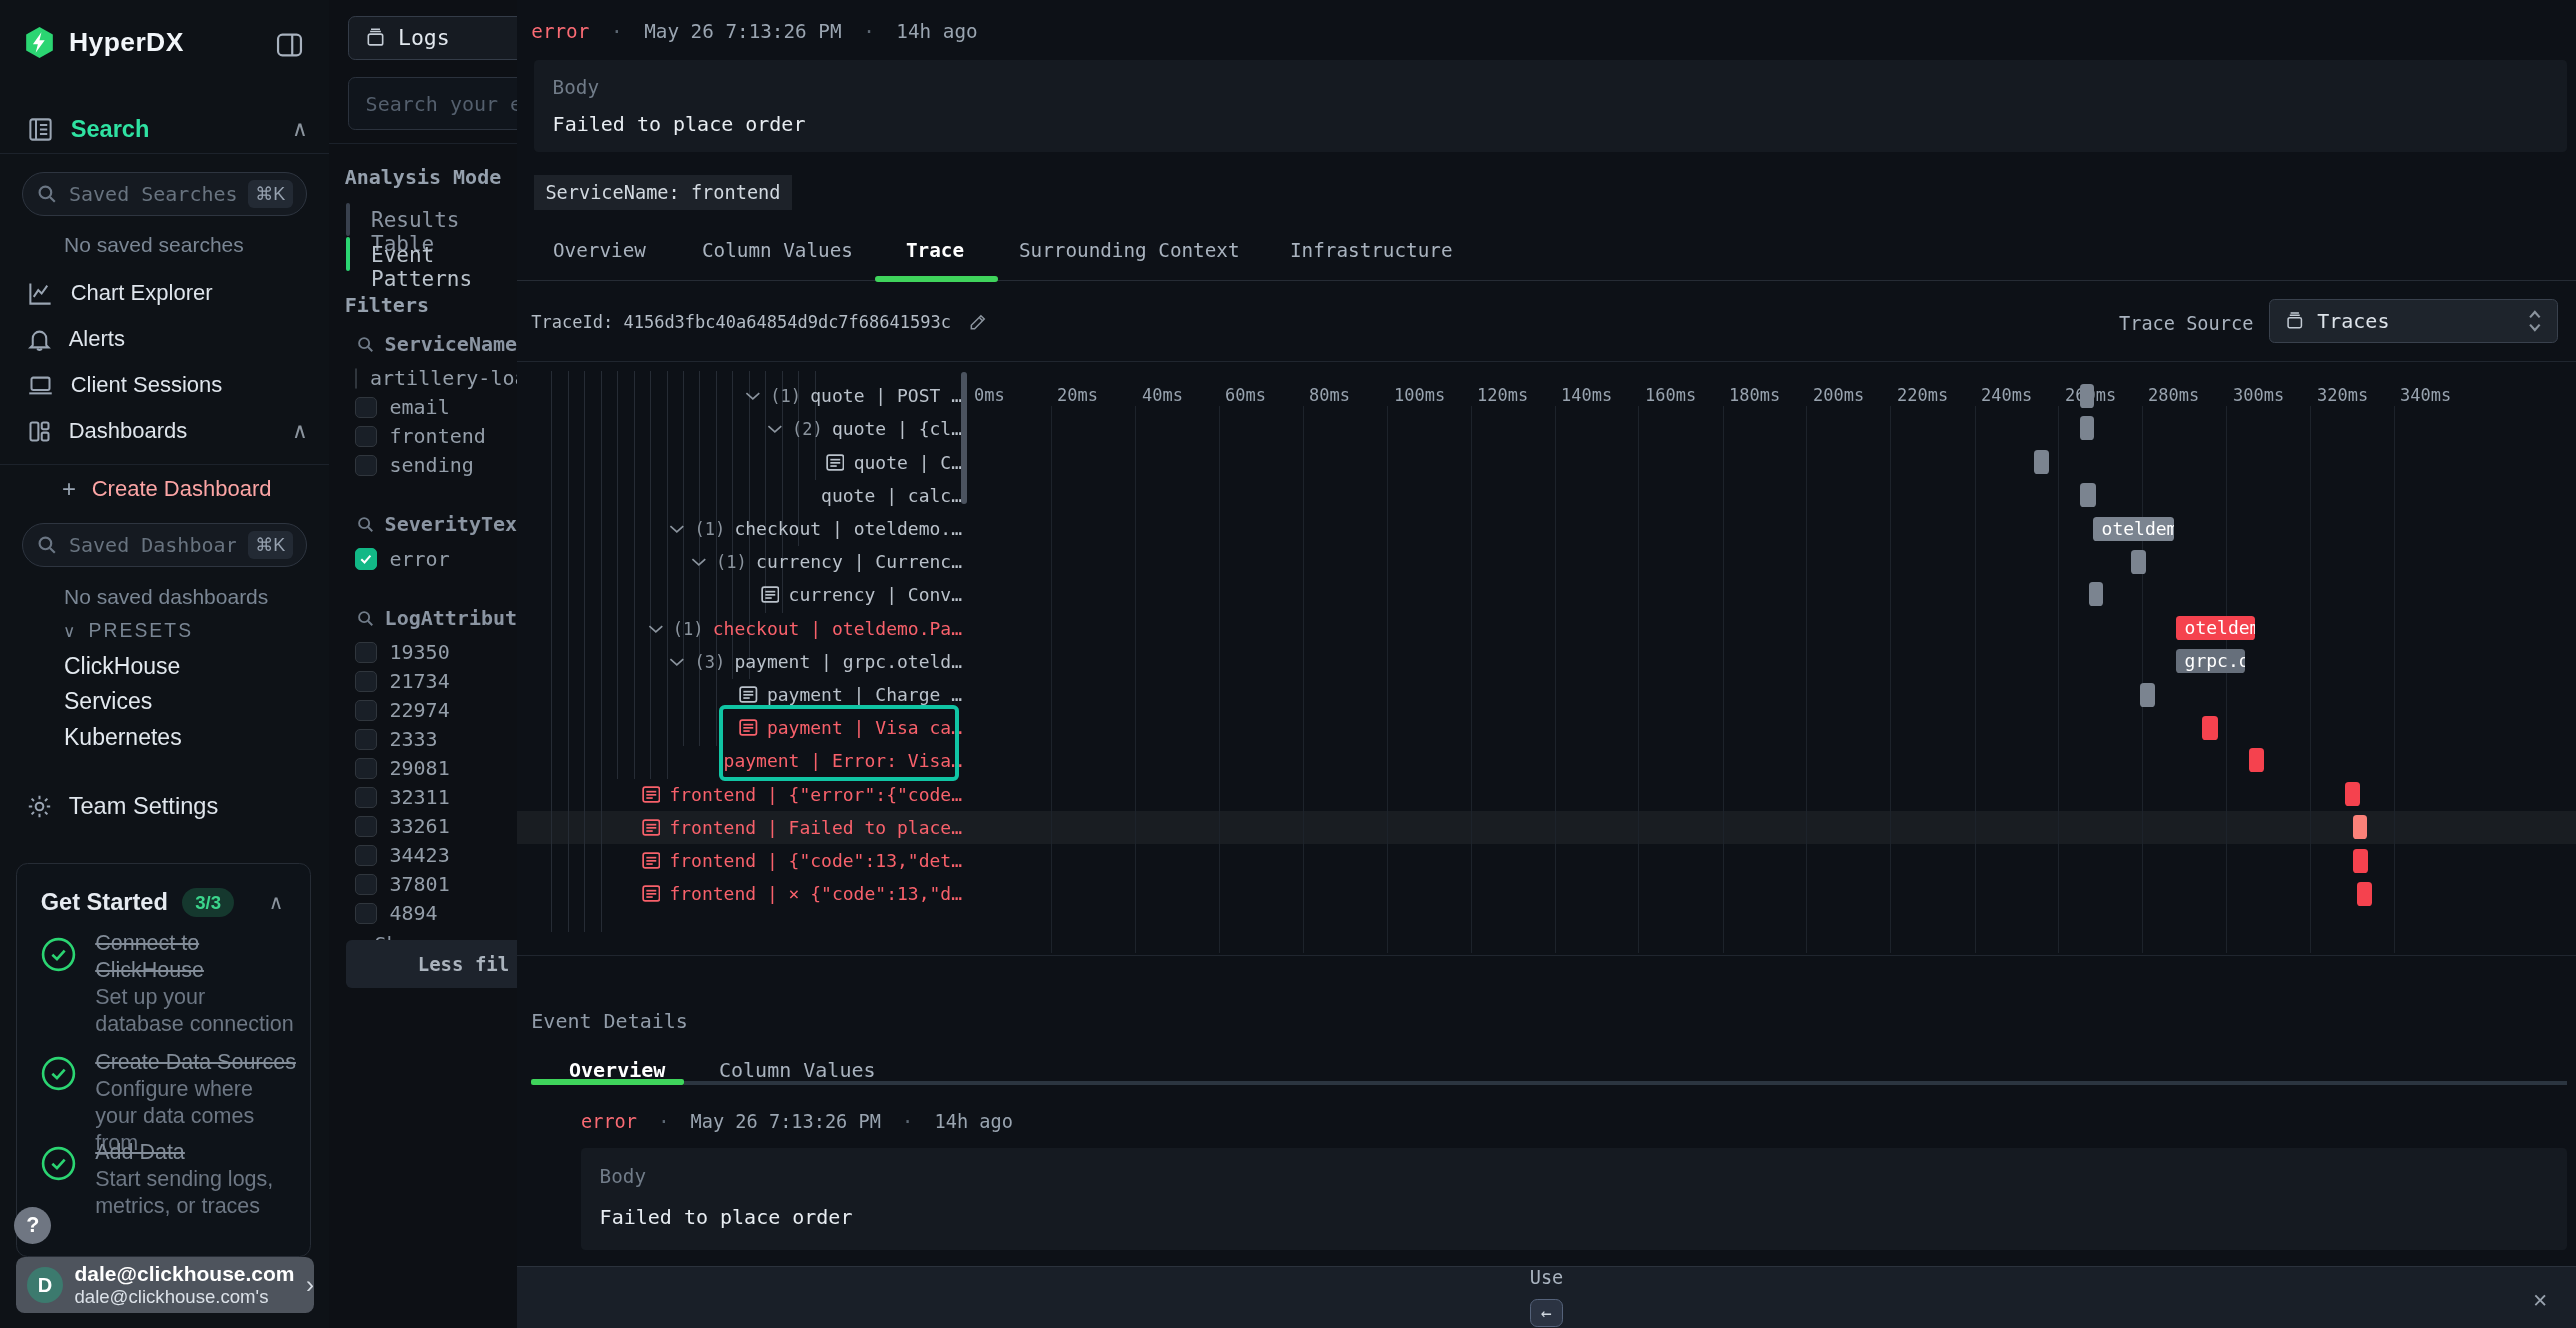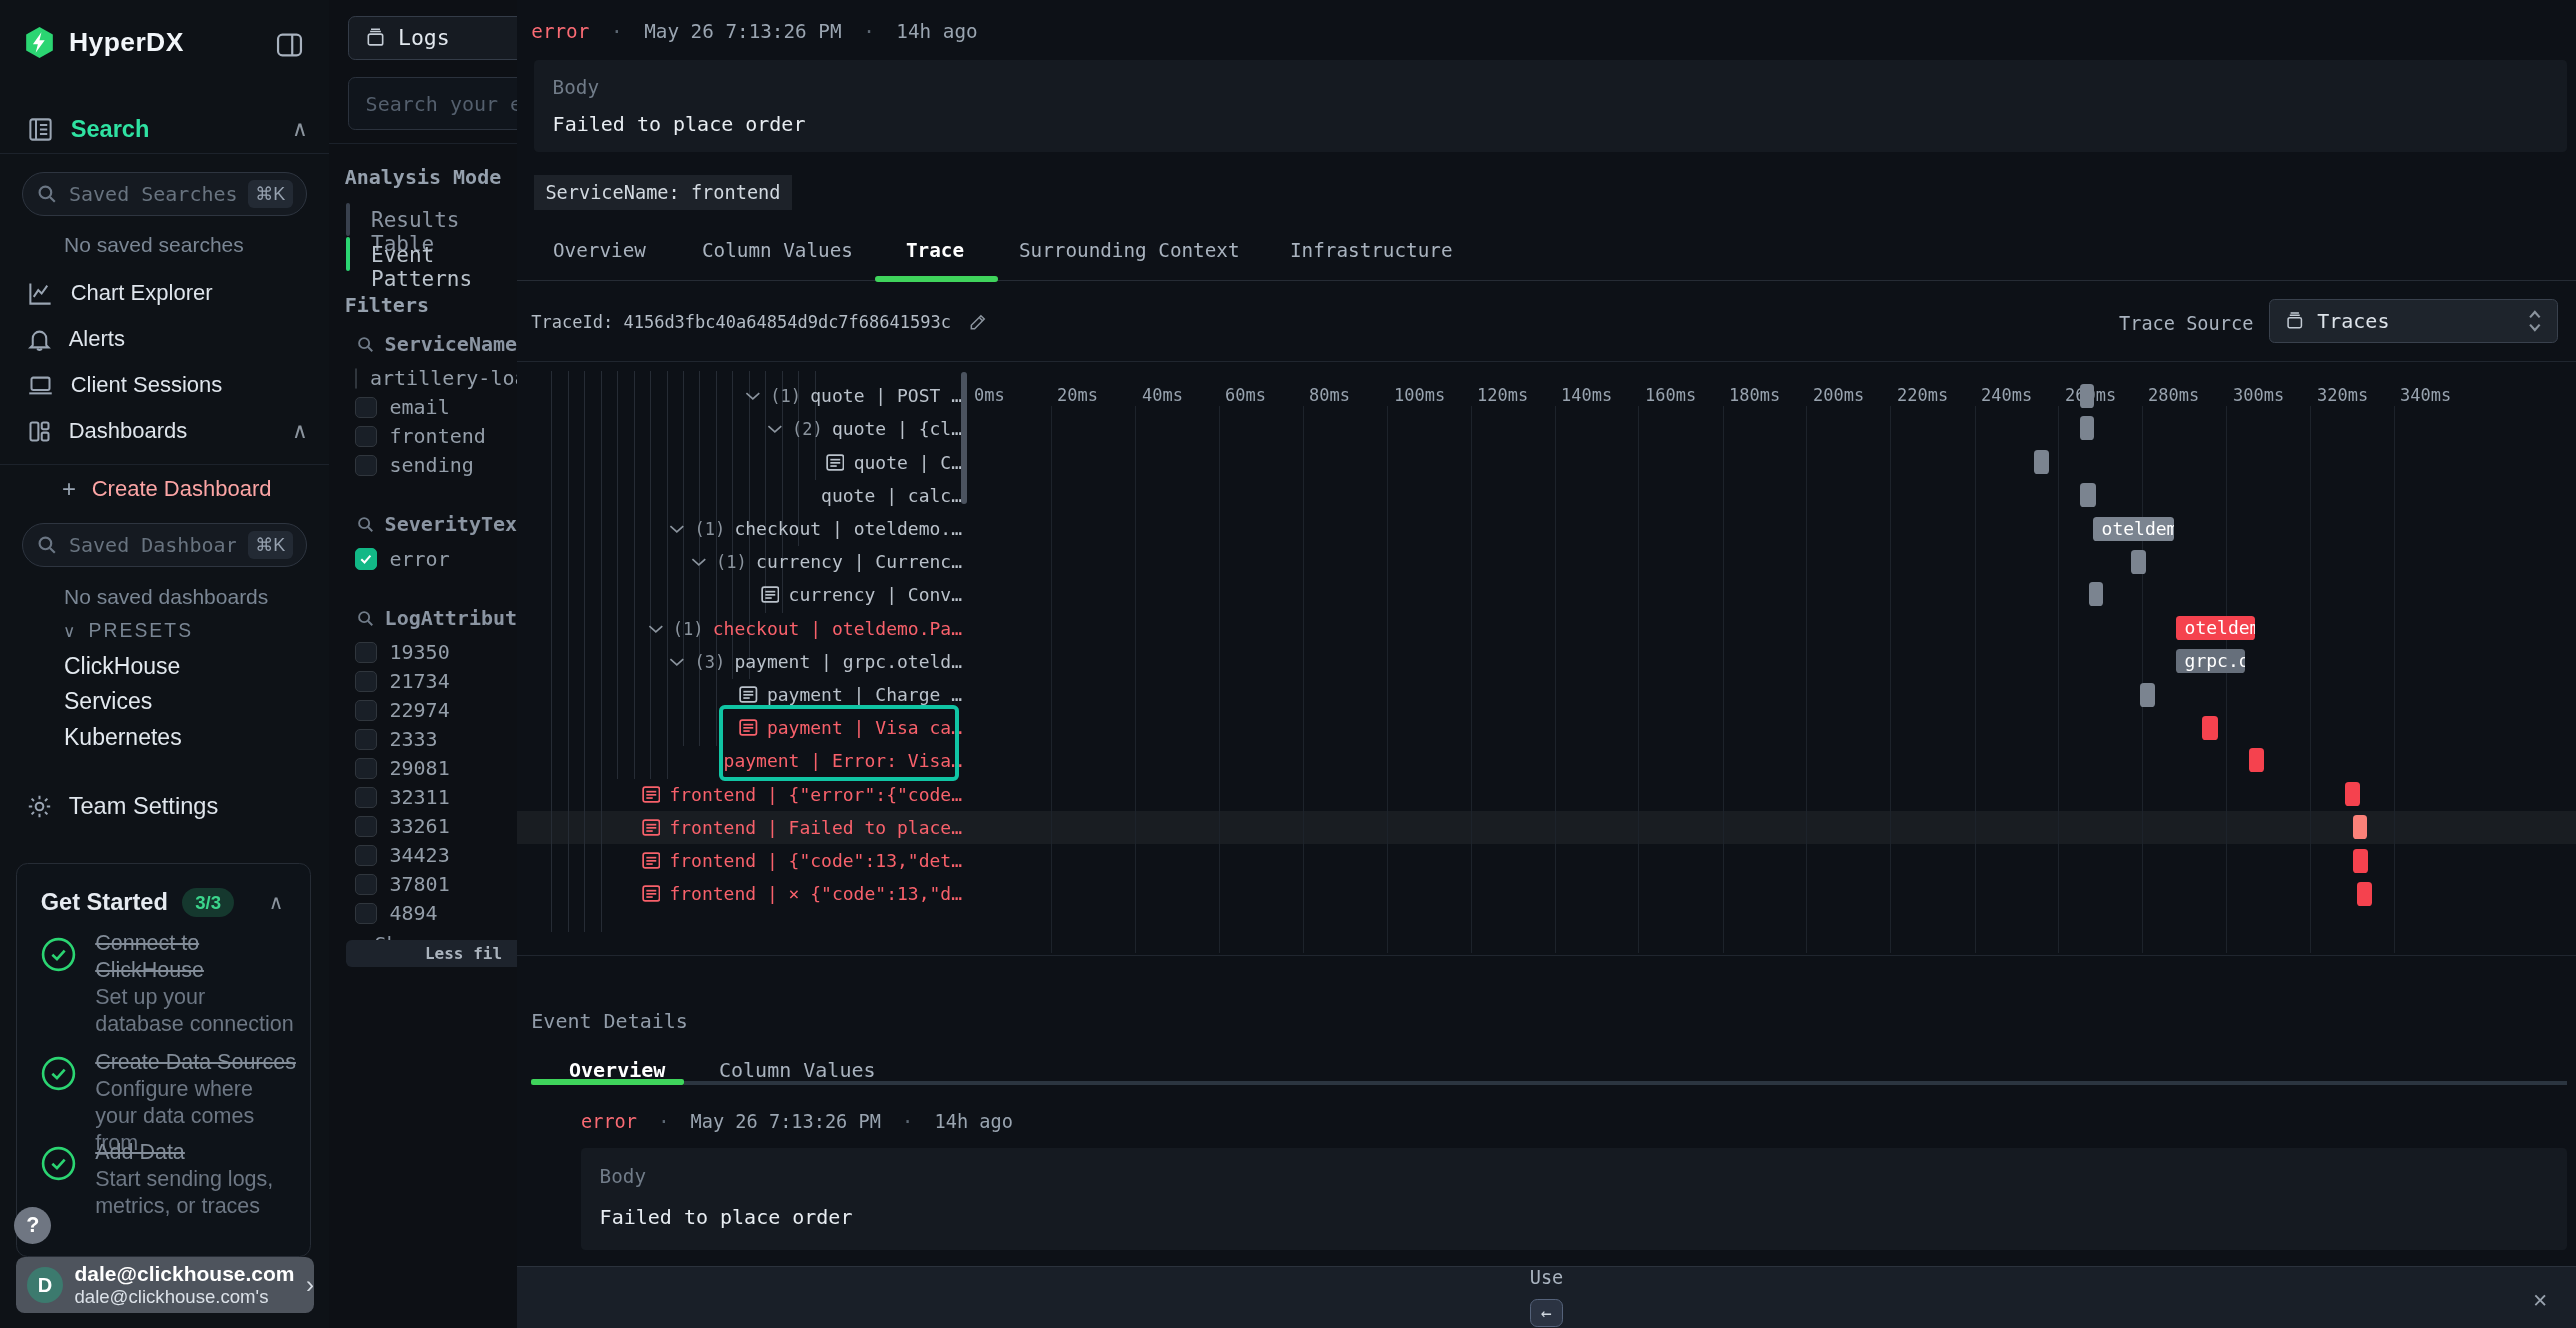--- a/index.html
+++ b/index.html
@@ -66,22 +66,22 @@
   #filters-box{position:absolute;left:0;top:321px;width:188px;}
   .fg-header{display:flex;align-items:center;gap:10px;margin:7.2px 0 4.3px 27px;height:31.5px;}
   .fg-name{font-size:20px;font-weight:bold;color:#8b95a2;}
   .f-item{display:flex;align-items:center;gap:13px;margin-left:26px;height:29px;}
   .f-check{width:21.5px;height:21.5px;border-radius:5px;border:1.4px solid #30363d;background:#191f27;box-sizing:border-box;
            display:flex;align-items:center;justify-content:center;}
   .f-check.on{background:#12b886;border-color:#12b886;}
   .f-lbl{font-size:20px;color:#949ea9;white-space:nowrap;}
   .fg-gap{height:21.5px;}
   .show-more{display:flex;align-items:center;gap:10px;margin-left:26px;height:31.5px;color:#8b95a2;font-size:20px;}
-  #less-btn{position:absolute;left:16.5px;top:940px;width:236px;height:27px;background:#1d232c;border-radius:5.7px;
-            display:flex;align-items:center;justify-content:center;font-size:16px;font-weight:bold;color:#aab3bd;}
+  #less-btn{position:absolute;left:16.5px;top:940px;width:236px;height:48px;background:#1d232c;border-radius:5.7px;
+            display:flex;align-items:center;justify-content:center;font-size:19px;font-weight:bold;color:#aab3bd;}
 
   
   #detail{position:absolute;left:517px;top:0;width:2059px;height:1328px;background:#0d1117;}
   #dt-header{position:absolute;left:14.3px;top:20px;font-size:19.3px;}
   .lvl-error{color:#fa6b74;}
   .dot-sep{color:#5c6773;padding:0 10px;}
   .dim{color:#9aa5b1;}
   .body-card{position:absolute;background:#151a21;border-radius:4.3px;}
   .body-lbl{position:absolute;left:18.6px;font-size:19.3px;color:#717c89;}
   .body-txt{position:absolute;left:18.6px;font-size:20px;color:#e8edf2;}

